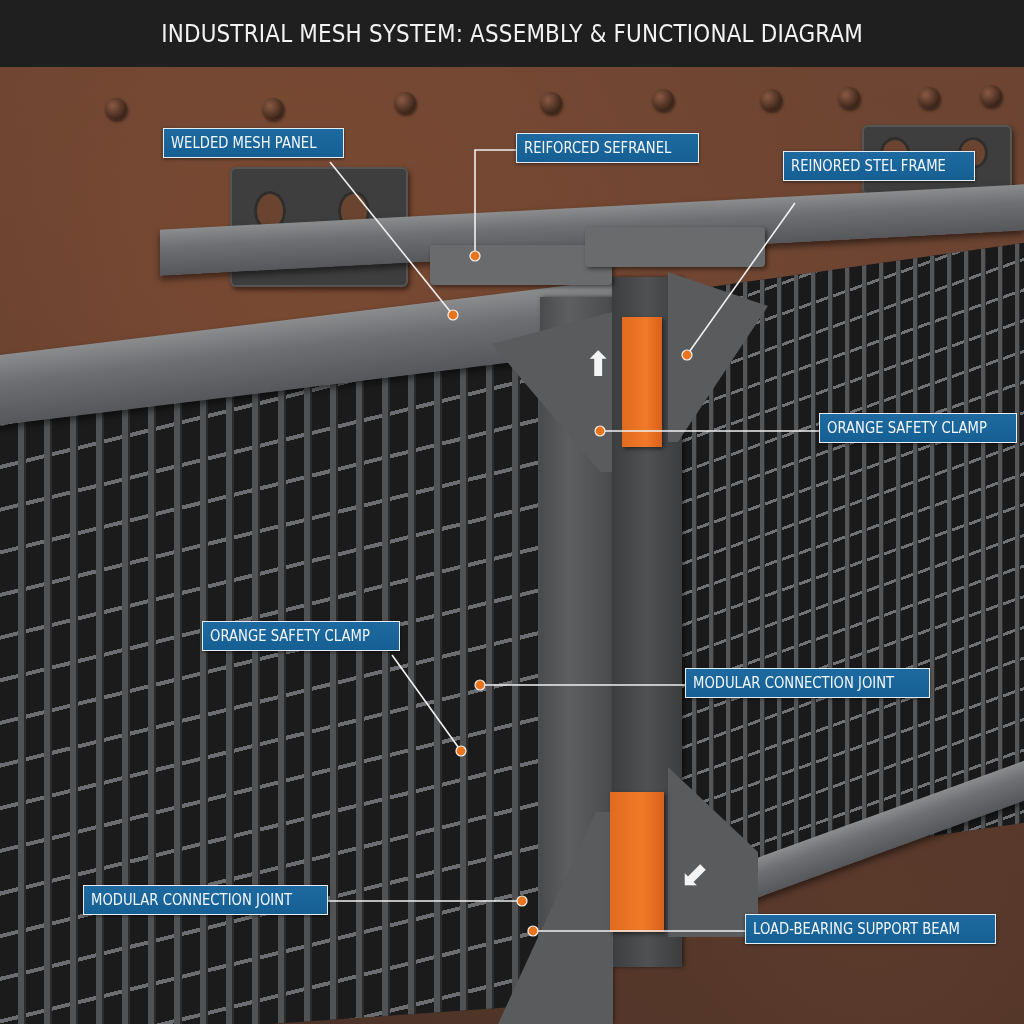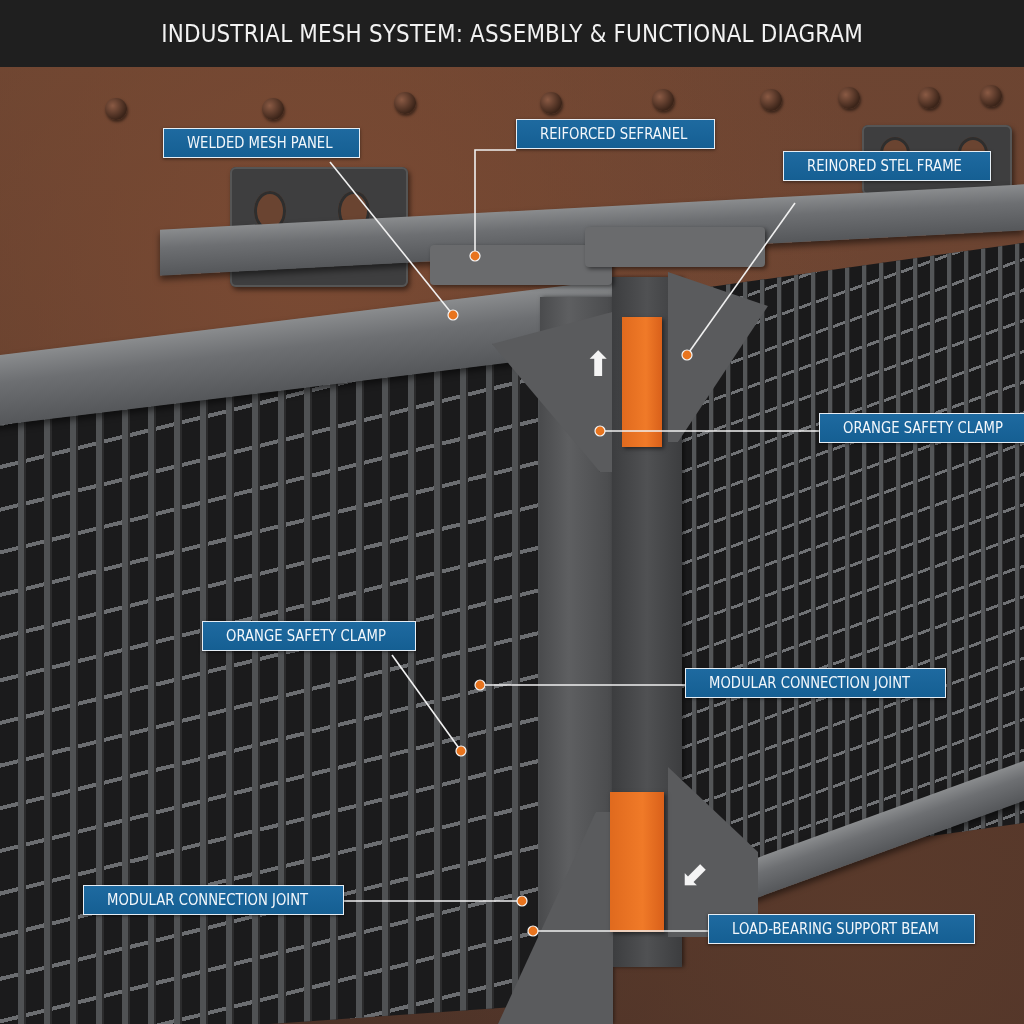--- a/index.html
+++ b/index.html
@@ -65,21 +65,21 @@
         repeating-linear-gradient(168deg, transparent 0 26px, #6f7174 26px 29px, transparent 29px 30px);
     }
     .arrow-glyph { position: absolute; color: #f4f4f4; font-size: 34px; font-family: "DejaVu Sans", sans-serif; line-height: 1; }
 
     .leaders { position: absolute; left: 0; top: 0; width: 1024px; height: 1024px; z-index: 3; pointer-events: none; }
     .label {
       position: absolute; z-index: 4;
       background: linear-gradient(180deg, #1e6aa0 0%, #155f93 100%);
       border: 1.5px solid #e6eef5;
       color: #f3f7fb; font-size: 15px; line-height: 1;
-      padding: 7px 7px 6px 23px; white-space: nowrap;
+      padding: 7px 7px 6px 7px; white-space: nowrap;
       box-shadow: 0 1px 3px rgba(0,0,0,0.5);
       font-family: "DejaVu Sans", sans-serif;
     }
     .label span { display: inline-block; transform: scaleX(0.88); transform-origin: left center; }
   </style>
 </head>
 <body>
 
 <div class="title-bar">
   <div class="title-text">INDUSTRIAL MESH SYSTEM: ASSEMBLY &amp; FUNCTIONAL DIAGRAM</div>
@@ -154,33 +154,33 @@
     <circle cx="461" cy="751" r="5"></circle>
     <circle cx="480" cy="685" r="5"></circle>
     <circle cx="522" cy="901" r="5"></circle>
     <circle cx="533" cy="931" r="5"></circle>
   </g>
 </svg>
 
 <div class="label" style="left:163px;top:128px">
   <span>WELDED MESH PANEL</span>
 </div>
-<div class="label" style="left:516px;top:119px">
+<div class="label" style="left:516px;top:133px">
   <span>REIFORCED SEFRANEL</span>
 </div>
 <div class="label" style="left:783px;top:151px">
   <span>REINORED STEL FRAME</span>
 </div>
 <div class="label" style="left:819px;top:413px">
   <span>ORANGE SAFETY CLAMP</span>
 </div>
 <div class="label" style="left:202px;top:621px">
   <span>ORANGE SAFETY CLAMP</span>
 </div>
 <div class="label" style="left:685px;top:668px">
   <span>MODULAR CONNECTION JOINT</span>
 </div>
 <div class="label" style="left:83px;top:885px">
   <span>MODULAR CONNECTION JOINT</span>
 </div>
-<div class="label" style="left:708px;top:914px">
+<div class="label" style="left:745px;top:914px">
   <span>LOAD-BEARING SUPPORT BEAM</span>
 </div>
 
 </body></html>

